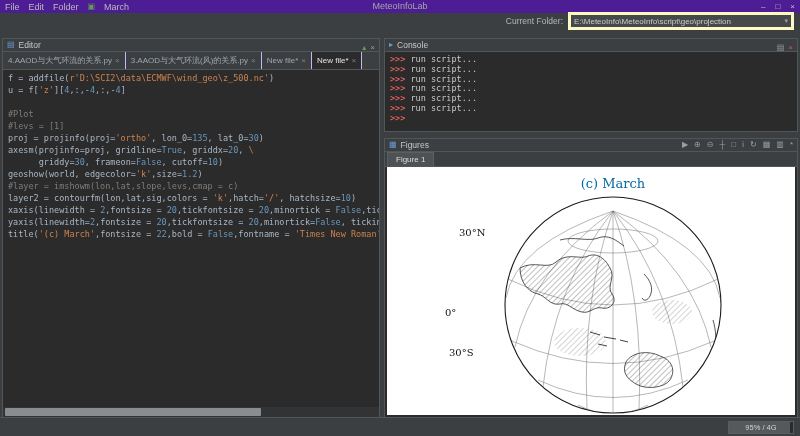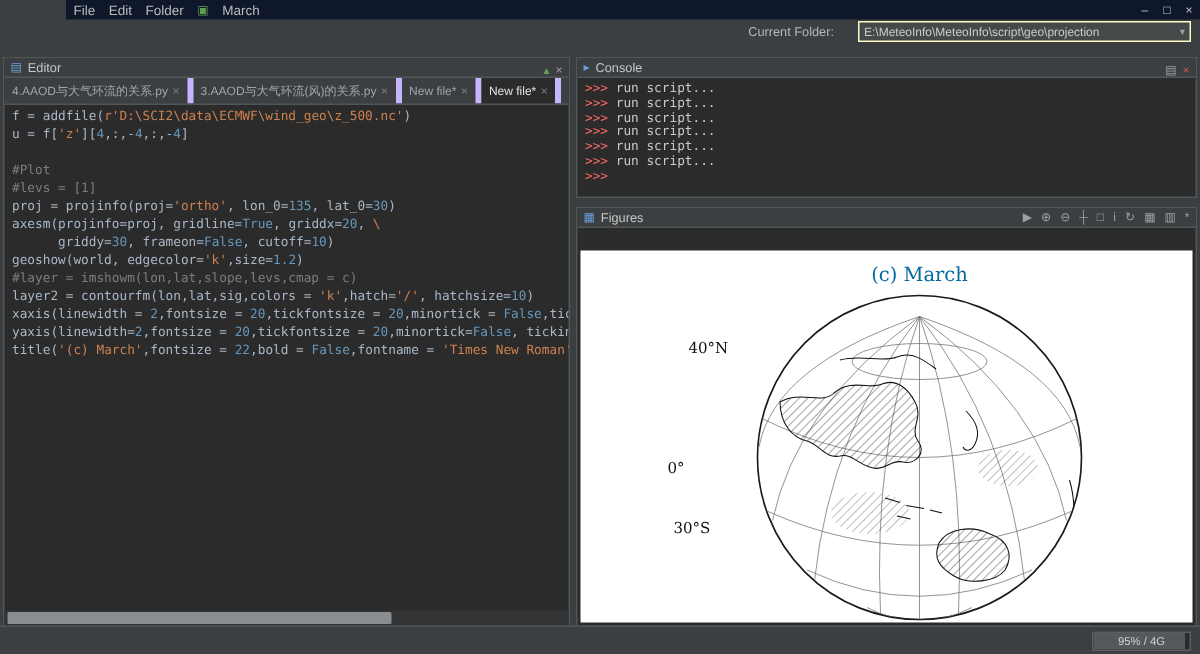--- a/index.html
+++ b/index.html
@@ -1,41 +1,41 @@
 <!DOCTYPE html>
 <html><head>
 <meta charset="utf-8">
 <style>
   html,body{margin:0;padding:0;}
   .app{position:relative;width:800px;height:436px;background:#3c3f41;font-family:"Liberation Sans",sans-serif;overflow:hidden;}
 
   
-  .titlebar{position:absolute;top:0;left:0;right:0;height:13px;background:#0f172a;margin-left:44px;}
+  .titlebar{position:absolute;top:0;left:0;right:0;height:13px;background:#4c1d95;}
   .menus{position:absolute;left:5px;top:0;height:13px;display:flex;gap:9px;align-items:center;font-size:9px;color:#bbbbbb;z-index:3;}
   .menu-item{display:flex;align-items:center;gap:2px;cursor:default;}
   .apps-glyph{color:#5f9e4e;font-size:8px;}
   .win-title{position:absolute;left:0;right:0;top:1px;text-align:center;font-size:9px;color:#a6a6a6;z-index:1;}
   .win-controls{position:absolute;right:5px;top:0;height:13px;display:flex;gap:10px;align-items:center;font-size:8px;color:#c5c5c5;z-index:3;}
-  .folder-row{position:absolute;top:13px;left:0;right:0;height:16px;display:flex;justify-content:flex-end;align-items:center;gap:16px;padding-right:6px;box-sizing:border-box;}
+  .folder-row{position:absolute;top:13px;left:0;right:0;height:16px;display:flex;justify-content:flex-end;align-items:center;gap:5px;padding-right:6px;box-sizing:border-box;}
   .folder-label{font-size:8.5px;color:#b7b7b7;}
-  .folder-input{width:214px;height:12px;background:#45494a;border:1px solid #fef9c3;color:#cccccc;font-size:8px;display:flex;align-items:center;justify-content:space-between;padding:0 3px;white-space:nowrap;overflow:hidden;}
+  .folder-input{width:214px;height:12px;background:#45494a;border:3px solid #fef9c3;color:#cccccc;font-size:8px;display:flex;align-items:center;justify-content:space-between;padding:0 3px;white-space:nowrap;overflow:hidden;}
   .folder-input .dd{color:#9aa0a6;font-size:7px;}
 
   
   .main{position:absolute;top:38px;left:0;right:0;bottom:18px;}
   .panel{position:absolute;background:#2b2b2b;border:1px solid #515658;box-sizing:border-box;}
   .phead{position:absolute;top:0;left:0;right:0;height:13px;background:#3c3f41;border-bottom:1px solid #515658;display:flex;align-items:center;gap:4px;padding:0 4px;box-sizing:border-box;}
   .ptitle{font-size:8.5px;color:#c7c7c7;}
   .spacer{flex:1;}
   .hicon{font-size:8px;color:#9aa0a6;cursor:default;line-height:1;}
 
   
   .editor{left:2px;top:0;width:378px;bottom:0;}
   .tabbar{position:absolute;top:13px;left:0;right:0;height:17px;background:#3c3f41;border-bottom:1px solid #515658;display:flex;overflow:hidden;}
-  .tab{display:flex;align-items:center;gap:3px;padding:0 5px;font-size:8px;color:#9fa6ad;border-right:4px solid #c4b5fd;white-space:nowrap;cursor:default;}
+  .tab{display:flex;align-items:center;gap:3px;padding:0 5px;font-size:8px;color:#9fa6ad;border-right:1px solid #c4b5fd;white-space:nowrap;cursor:default;}
   .tab.active{background:#2b2b2b;color:#e2e2e2;}
   .tclose{color:#808080;font-size:8px;}
   .code{position:absolute;top:31px;left:0;right:0;bottom:10px;overflow:hidden;padding:2px 0 0 5px;font-family:"DejaVu Sans Mono",monospace;font-size:8.5px;line-height:12px;white-space:pre;}
   .code-line{height:12px;}
   .c-pln{color:#a9b7c6;} .c-str{color:#cc8250;} .c-num{color:#6897bb;} .c-kw{color:#6897bb;} .c-com{color:#7d7d7d;}
   .hscroll{position:absolute;bottom:0;left:0;right:0;height:10px;background:#313335;}
   .hthumb{position:absolute;left:2px;top:1px;height:8px;width:256px;background:#8a8d8f;border-radius:1px;}
 
   
   .consolep{left:384px;right:2px;top:0;height:94px;}
@@ -75,20 +75,21 @@
         <div class="menu-item">
           <span>Folder</span>
         </div>
         <div class="menu-item">
           <span class="apps-glyph">▣</span>
         </div>
         <div class="menu-item">
           <span>March</span>
         </div>
       </div>
+    <div class="win-title">MeteoInfoLab</div>
     <div class="win-controls">
         <span>–</span>
         <span>□</span>
         <span>×</span>
       </div>
   </div>
 
   <div class="folder-row">
     <span class="folder-label">Current Folder:</span>
     <div class="folder-input">
@@ -159,23 +160,28 @@
             <span class="hicon">⊖</span>
             <span class="hicon">┼</span>
             <span class="hicon">□</span>
             <span class="hicon">ℹ</span>
             <span class="hicon">↻</span>
             <span class="hicon">▦</span>
             <span class="hicon">▥</span>
             <span class="hicon">*</span>
           </span>
       </div>
+      <div class="figtabs">
+        <div class="figtab">
+          <span>Figure 1</span>
+        </div>
+      </div>
       <div class="figcontent">
         <div class="figtitle">(c) March</div>
-        <span class="geolabel lbl-30n">40°N</span>
+        <span class="geolabel lbl-30n">30°N</span>
         <span class="geolabel lbl-0">0°</span>
         <span class="geolabel lbl-30s">30°S</span>
 
         <svg class="globe-svg" width="222" height="222" viewBox="0 0 222 222">
           <defs>
             <pattern id="hatch" width="4" height="4" patternUnits="userSpaceOnUse" patternTransform="rotate(45)">
               <line x1="0" y1="0" x2="0" y2="4" stroke="#333333" stroke-width="0.6"></line>
             </pattern>
             <clipPath id="globeclip">
                 <circle cx="111" cy="111" r="108"></circle>

